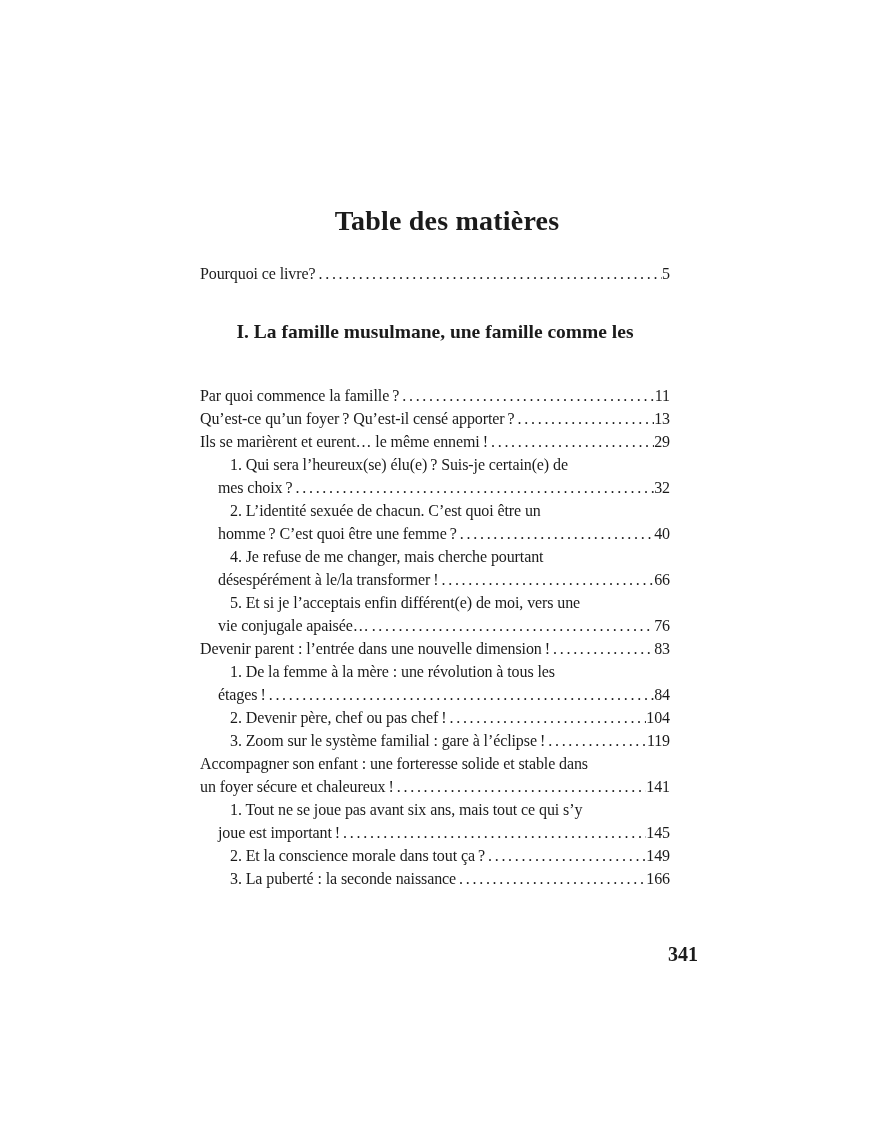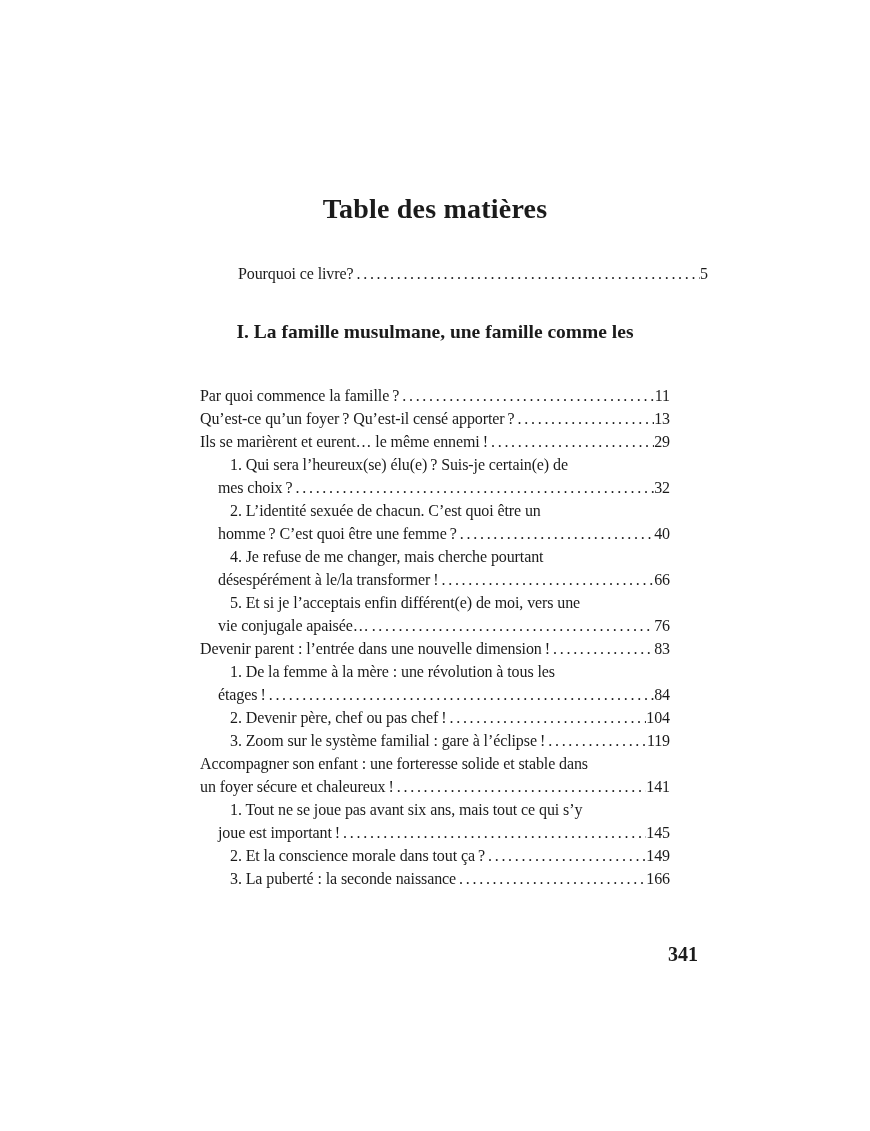--- a/index.html
+++ b/index.html
@@ -14,33 +14,33 @@
     background: #ffffff;
     color: #1b1b1b;
     font-family: "Liberation Serif", "DejaVu Serif", serif;
     overflow: hidden;
   }
   .toc-title {
     position: absolute;
     left: 200px;
     top: 195px;
     width: 470px;
-    margin: 0;
+    margin: 12px;
     text-align: center;
     font-size: 28px;
     font-weight: 700;
     line-height: 28px;
     letter-spacing: 0.2px;
   }
   .toc-list {
     position: absolute;
     left: 200px;
     width: 470px;
   }
-  .toc-list.intro { top: 262px; margin-left: 38px; }
+  .toc-list.intro { top: 262px; }
   .toc-list.main  { top: 384px; }
   .section-heading {
     position: absolute;
     left: 200px;
     top: 319px;
     width: 470px;
     text-align: center;
     font-size: 19.5px;
     font-weight: 700;
     line-height: 25px;

